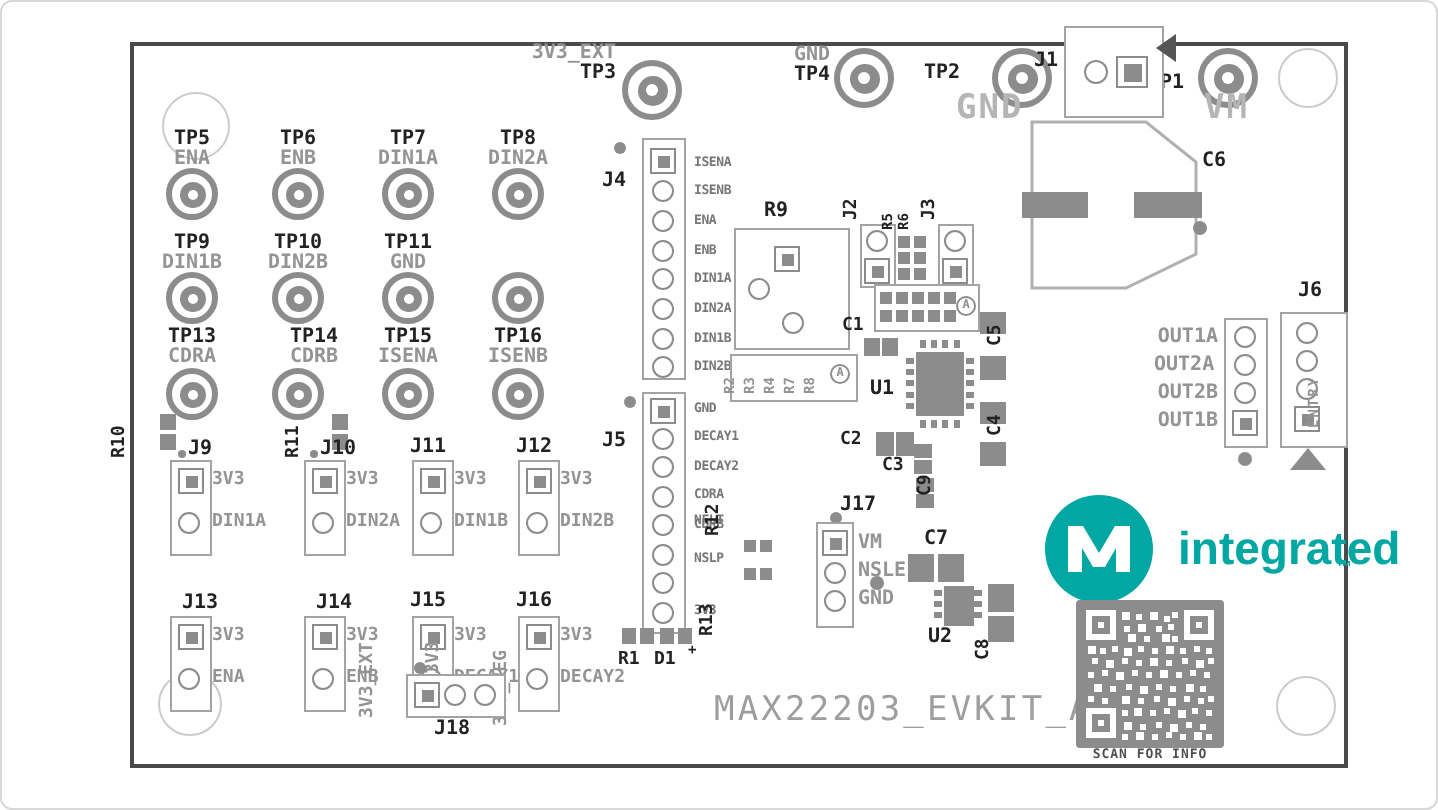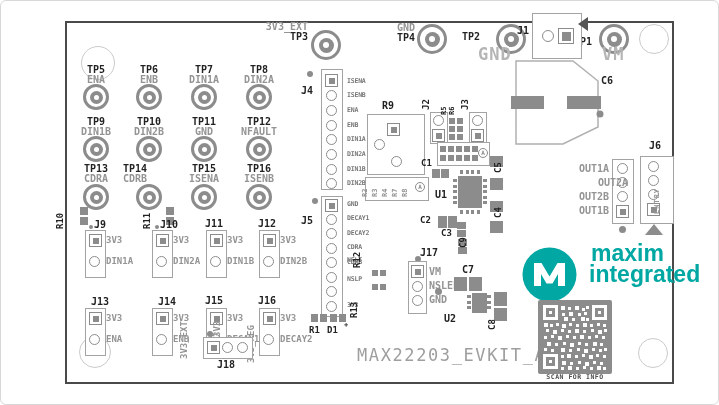--- a/index.html
+++ b/index.html
@@ -149,42 +149,38 @@
     <span class="sig">DIN1B</span>
   </div>
   <div class="tplbl" style="left:116px;top:116px">
     <span class="des">TP10</span>
     <span class="sig">DIN2B</span>
   </div>
   <div class="tplbl" style="left:171px;top:116px">
     <span class="des">TP11</span>
     <span class="sig">GND</span>
   </div>
-  <div class="tplbl" style="left:226px;top:116px">
-    <span class="des">TP12</span>
-    <span class="sig">NFAULT</span>
-  </div>
   <div class="tp g" style="left:82px;top:135px">
       <i></i>
     </div>
   <div class="tp g" style="left:135px;top:135px">
       <i></i>
     </div>
   <div class="tp g" style="left:190px;top:135px">
       <i></i>
     </div>
   <div class="tp g" style="left:245px;top:135px">
       <i></i>
     </div>
 
   <div class="tplbl" style="left:63px;top:163px">
     <span class="des">TP13</span>
     <span class="sig">CDRA</span>
   </div>
-  <div class="tplbl" style="left:102px;top:163px">
+  <div class="tplbl" style="left:124px;top:163px">
     <span class="des">TP14</span>
     <span class="sig">CDRB</span>
   </div>
   <div class="tplbl" style="left:171px;top:163px">
     <span class="des">TP15</span>
     <span class="sig">ISENA</span>
   </div>
   <div class="tplbl" style="left:226px;top:163px">
     <span class="des">TP16</span>
     <span class="sig">ISENB</span>
@@ -332,21 +328,21 @@
   <div class="pad" style="left:379px;top:283px;width:6px;height:6px"></div>
   <div class="lbl des f9 rot" style="left:358px;top:308px">R13</div>
   <div class="dot" style="left:434px;top:287px;width:7px;height:7px"></div>
 
   <div class="lbl des f10" style="left:461px;top:264px">C7</div>
   <div class="pad" style="left:453px;top:276px;width:13px;height:14px"></div>
   <div class="pad" style="left:468px;top:276px;width:13px;height:14px"></div>
   <div class="stripv" style="left:466px;top:294px;width:4px;height:16px"></div>
   <div class="stripv" style="left:486px;top:294px;width:4px;height:16px"></div>
   <div class="pad" style="left:471px;top:292px;width:15px;height:20px"></div>
-  <div class="lbl des f10" style="left:443px;top:313px">U2</div>
+  <div class="lbl des f10" style="left:463px;top:313px">U2</div>
   <div class="pad" style="left:493px;top:291px;width:13px;height:14px"></div>
   <div class="pad" style="left:493px;top:307px;width:13px;height:13px"></div>
   <div class="lbl des f9 rot" style="left:496px;top:320px">C8</div>
 
   <div class="lbl des f9 rot" style="left:64px;top:219px">R10</div>
   <div class="pad" style="left:79px;top:206px;width:8px;height:8px"></div>
   <div class="pad" style="left:79px;top:216px;width:8px;height:8px"></div>
   <div class="dot" style="left:88px;top:224px;width:4px;height:4px"></div>
   <div class="lbl des f10" style="left:93px;top:219px">J9</div>
   <div class="obox" style="left:84px;top:229px;width:21px;height:48px"></div>
@@ -428,39 +424,38 @@
 
   <div class="title" style="left:356px;top:344px">MAX22203_EVKIT_A</div>
 
   <div class="lbl des f10" style="left:612px;top:163px">J7</div>
   <div class="obox" style="left:611px;top:158px;width:22px;height:65px"></div>
   <div class="pinc c11" style="left:616px;top:162px"></div>
   <div class="pinc c11" style="left:616px;top:176px"></div>
   <div class="pinc c11" style="left:616px;top:190px"></div>
   <div class="pinsq sq13" style="left:615px;top:204px"></div>
   <div class="lbl sig f10" style="left:568px;top:163px;width:40px;text-align:right">OUT1A</div>
-  <div class="lbl sig f10" style="left:592px;top:177px;width:40px;text-align:center">OUT2A</div>
+  <div class="lbl sig f10" style="left:576px;top:177px;width:40px;text-align:left">OUT2A</div>
   <div class="lbl sig f10" style="left:568px;top:191px;width:40px;text-align:right">OUT2B</div>
   <div class="lbl sig f10" style="left:568px;top:205px;width:40px;text-align:right">OUT1B</div>
   <div class="dot" style="left:618px;top:225px;width:7px;height:7px"></div>
 
   <div class="lbl des f10" style="left:648px;top:140px">J6</div>
   <div class="obox" style="left:639px;top:155px;width:34px;height:68px"></div>
   <div class="pinc c11" style="left:647px;top:160px"></div>
   <div class="pinc c11" style="left:647px;top:174px"></div>
   <div class="pinc c11" style="left:647px;top:188px"></div>
   <div class="pinsq sq13" style="left:646px;top:202px"></div>
   <div class="lbl sig f7 rot" style="left:660px;top:206px;letter-spacing:1px">ENTRY</div>
   <div class="tri-up" style="left:644px;top:223px"></div>
 
   <svg style="position:absolute;left:520px;top:245px" width="57" height="57" viewBox="0 0 57 57">
     <circle cx="28.5" cy="28.5" r="27" fill="#00a7a3"></circle>
     <polygon fill="#ffffff" points="13,40 13,17 20.5,17 28.5,30.5 36.5,17 44,17 44,40 37,40 37,28 31.5,37.5 25.5,37.5 20,28 20,40"></polygon>
   </svg>
-  <div class="teal" style="left:590px;top:241px;font-size:23px;line-height:23px">maxim</div>
   <div class="teal" style="left:588px;top:262px;font-size:23px;line-height:23px">integrated</div>
   <div class="teal" style="left:667px;top:279px;font-size:8px;line-height:8px">™</div>
 
   <div class="qrbox" style="left:537px;top:299px;width:74px;height:74px">
     <svg width="74" height="74" viewBox="0 0 74 74">
       <path fill="#ffffff" fill-rule="evenodd" d="M5 5h15v15H5z M8 8h9v9H8z M11 11h3v3h-3z M54 5h15v15H54z M57 8h9v9H57z M60 11h3v3h-3z M5 54h15v15H5z M8 57h9v9H8z M11 60h3v3h-3z"></path>
       <path fill="#ffffff" d="M23 6h4v4h-4z M30 7h3v3h-3z M37 6h4v4h-4z M44 8h3v3h-3z M48 6h3v3h-3z M24 13h3v3h-3z M31 12h4v4h-4z M40 13h3v3h-3z M46 12h3v3h-3z M26 17h4v4h-4z M34 18h3v3h-3z M43 17h4v4h-4z M48 18h3v3h-3z M6 23h4v4h-4z M12 24h3v3h-3z M18 23h3v3h-3z M24 24h4v4h-4z M31 23h3v3h-3z M38 24h3v3h-3z M45 23h4v4h-4z M52 24h3v3h-3z M59 23h3v3h-3z M65 24h3v3h-3z M8 29h3v3h-3z M15 30h4v4h-4z M23 29h3v3h-3z M30 30h3v3h-3z M37 29h4v4h-4z M45 30h3v3h-3z M53 29h3v3h-3z M60 30h4v4h-4z M66 29h3v3h-3z M6 36h3v3h-3z M13 35h3v3h-3z M20 36h4v4h-4z M28 35h3v3h-3z M35 36h3v3h-3z M42 35h4v4h-4z M50 36h3v3h-3z M57 35h3v3h-3z M64 36h3v3h-3z M9 42h4v4h-4z M17 43h3v3h-3z M25 42h3v3h-3z M32 43h4v4h-4z M40 42h3v3h-3z M47 43h3v3h-3z M55 42h4v4h-4z M62 43h3v3h-3z M6 48h3v3h-3z M13 49h3v3h-3z M23 48h4v4h-4z M31 49h3v3h-3z M39 48h3v3h-3z M46 49h4v4h-4z M54 48h3v3h-3z M61 49h3v3h-3z M66 48h3v3h-3z M23 55h3v3h-3z M29 54h4v4h-4z M37 55h3v3h-3z M44 54h3v3h-3z M51 55h4v4h-4z M58 54h3v3h-3z M65 55h3v3h-3z M24 61h4v4h-4z M32 62h3v3h-3z M40 61h3v3h-3z M47 62h4v4h-4z M55 61h3v3h-3z M62 62h3v3h-3z M23 67h3v3h-3z M30 66h4v4h-4z M38 67h3v3h-3z M45 66h3v3h-3z M52 67h3v3h-3z M59 66h4v4h-4z M65 67h3v3h-3z"></path>
     </svg>
   </div>
   <div class="qrcap" style="left:527px;top:372px;width:94px">SCAN FOR INFO</div>

